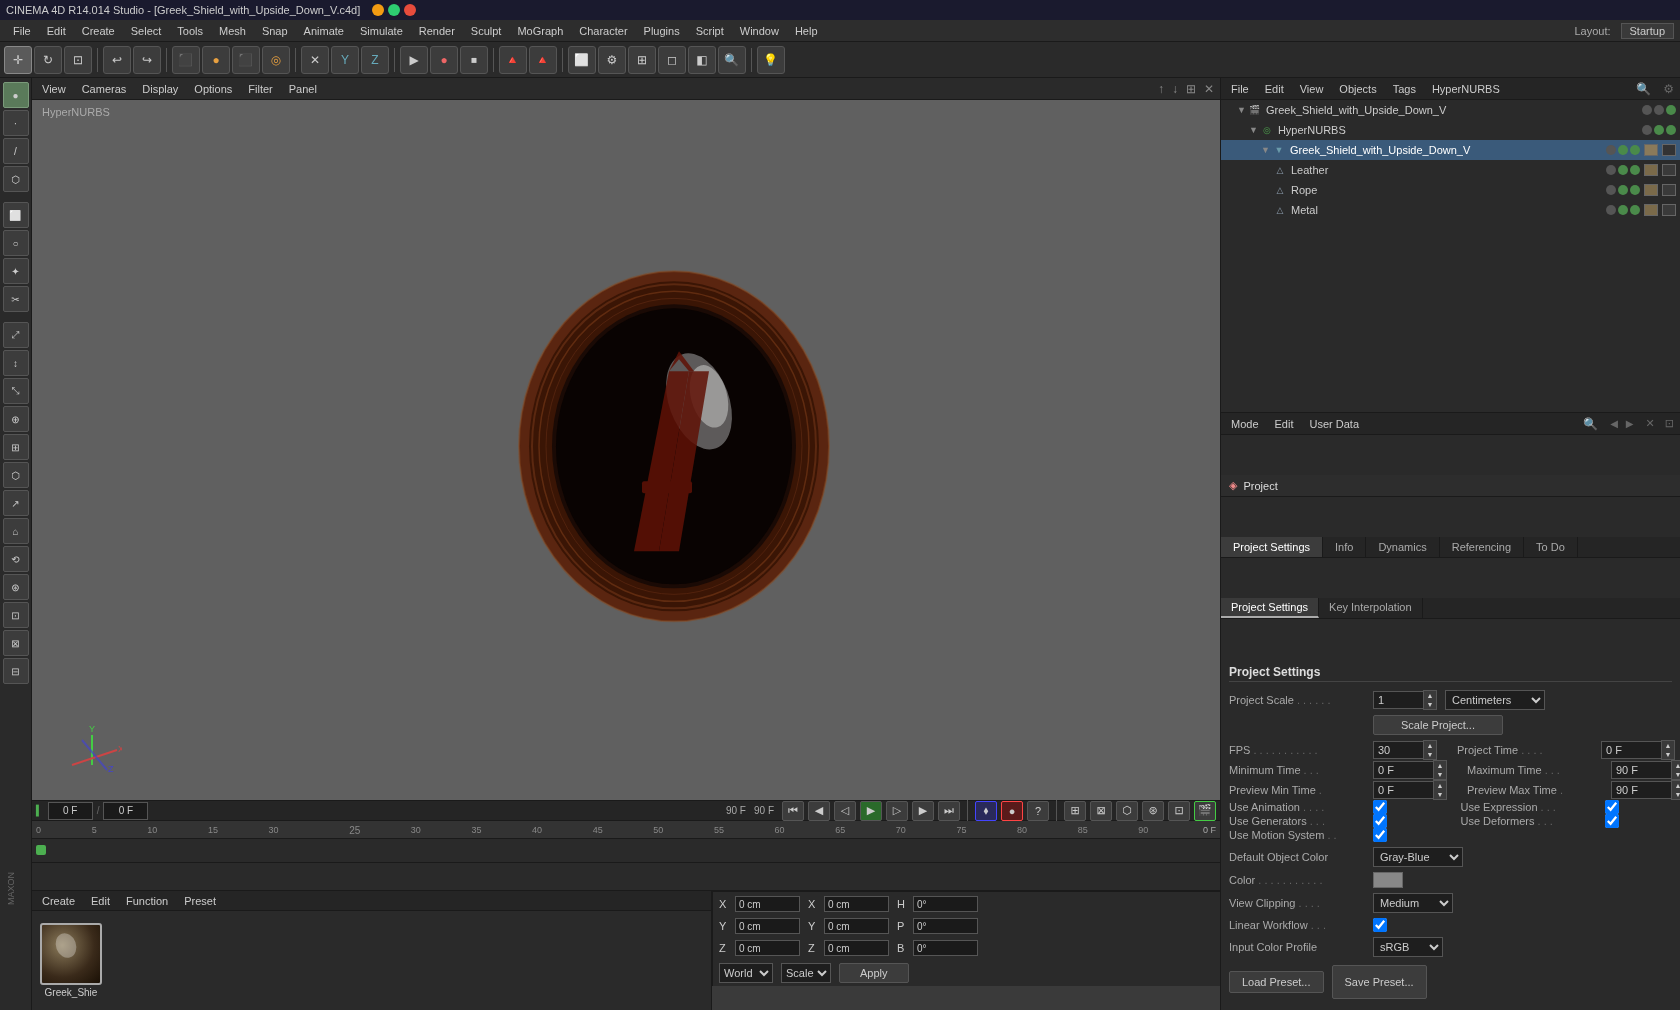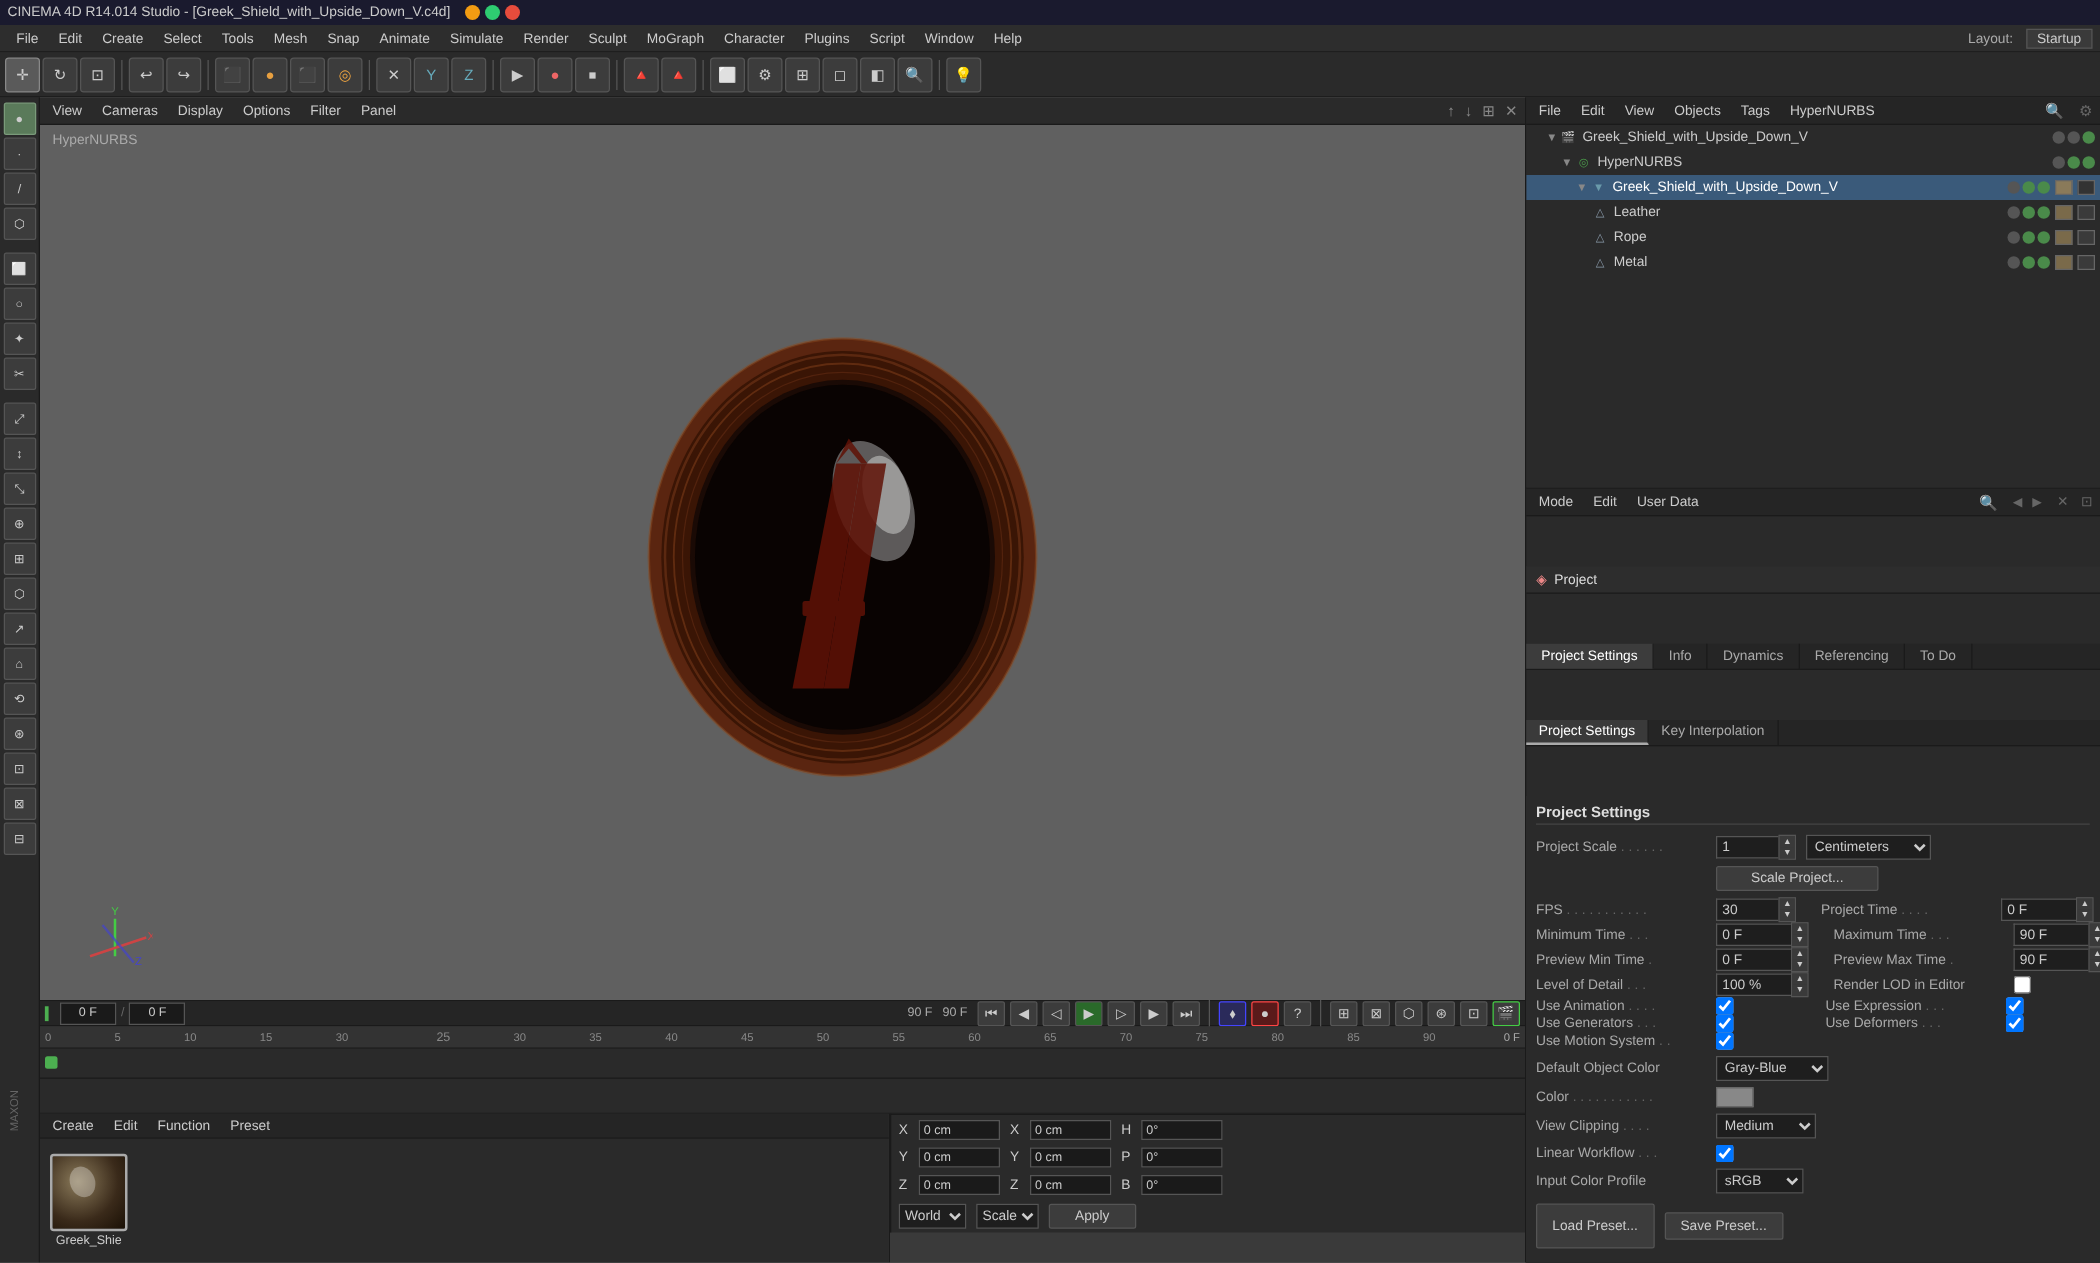--- a/index.html
+++ b/index.html
@@ -1070,36 +1070,20 @@
             <div class="attr-input-with-spinner">
               <input class="attr-spin-input" value="90 F" style="width: 60px;">
               <div class="attr-spinner-btns">
                 <button class="attr-spin-btn">▲</button>
                 <button class="attr-spin-btn">▼</button>
               </div>
             </div>
           </div>
         </div>
 
-        <div class="attr-row-group">
-          <div class="attr-row-half">
-            <span class="attr-label">Level of Detail <span class="attr-label-dots">. . .</span></span>
-            <div class="attr-input-with-spinner">
-              <input class="attr-spin-input" value="100 %" style="width: 60px;">
-              <div class="attr-spinner-btns">
-                <button class="attr-spin-btn">▲</button>
-                <button class="attr-spin-btn">▼</button>
-              </div>
-            </div>
-          </div>
-          <div class="attr-row-half">
-            <span class="attr-label">Render LOD in Editor <span class="attr-label-dots"></span></span>
-            <input type="checkbox" class="attr-checkbox" style="">
-          </div>
-        </div>
 
         <div class="attr-row-group">
           <div class="attr-row-half">
             <span class="attr-label">Use Animation <span class="attr-label-dots">. . . .</span></span>
             <input type="checkbox" class="attr-checkbox" checked="" style="">
           </div>
           <div class="attr-row-half">
             <span class="attr-label">Use Expression <span class="attr-label-dots">. . .</span></span>
             <input type="checkbox" class="attr-checkbox" checked="" style="">
           </div>
@@ -1151,22 +1135,22 @@
 
         <div class="attr-row">
           <span class="attr-label">Input Color Profile</span>
           <select class="attr-dropdown" style="width:70px;">
             <option>sRGB</option>
             <option>Linear</option>
           </select>
         </div>
 
         <div class="attr-row" style="margin-top:8px; gap:8px;">
-          <button class="attr-btn" style="padding:0 12px; height:36px;">Load Preset...</button>
-          <button class="attr-btn" style="padding:0 12px; height:22px;">Save Preset...</button>
+          <button class="attr-btn" style="padding:0 12px; height:22px;">Load Preset...</button>
+          <button class="attr-btn" style="padding:0 12px; height:34px;">Save Preset...</button>
         </div>
 
       </div>
     </div>
 
   </div>
 
 </div>
 
 <div class="maxon-logo">MAXON</div>

